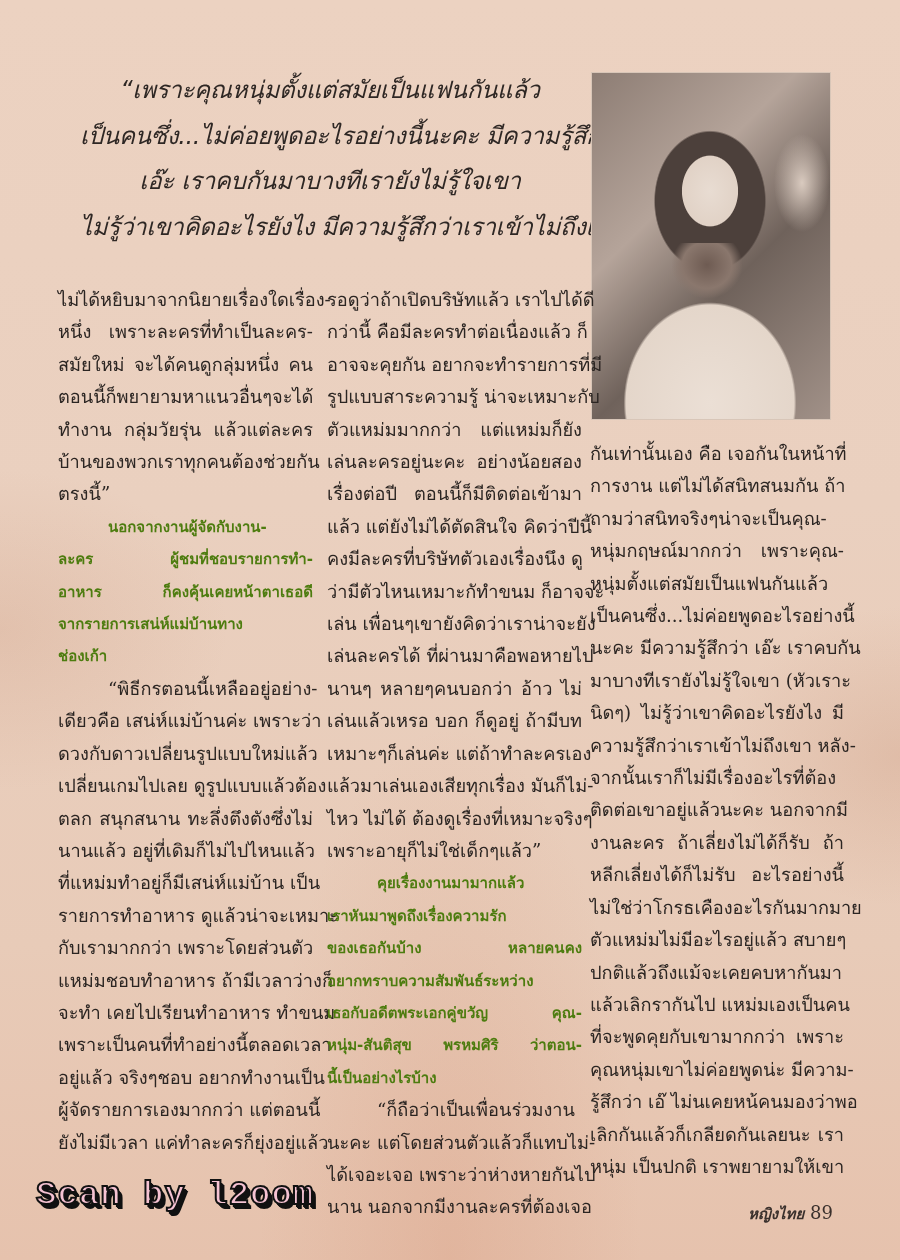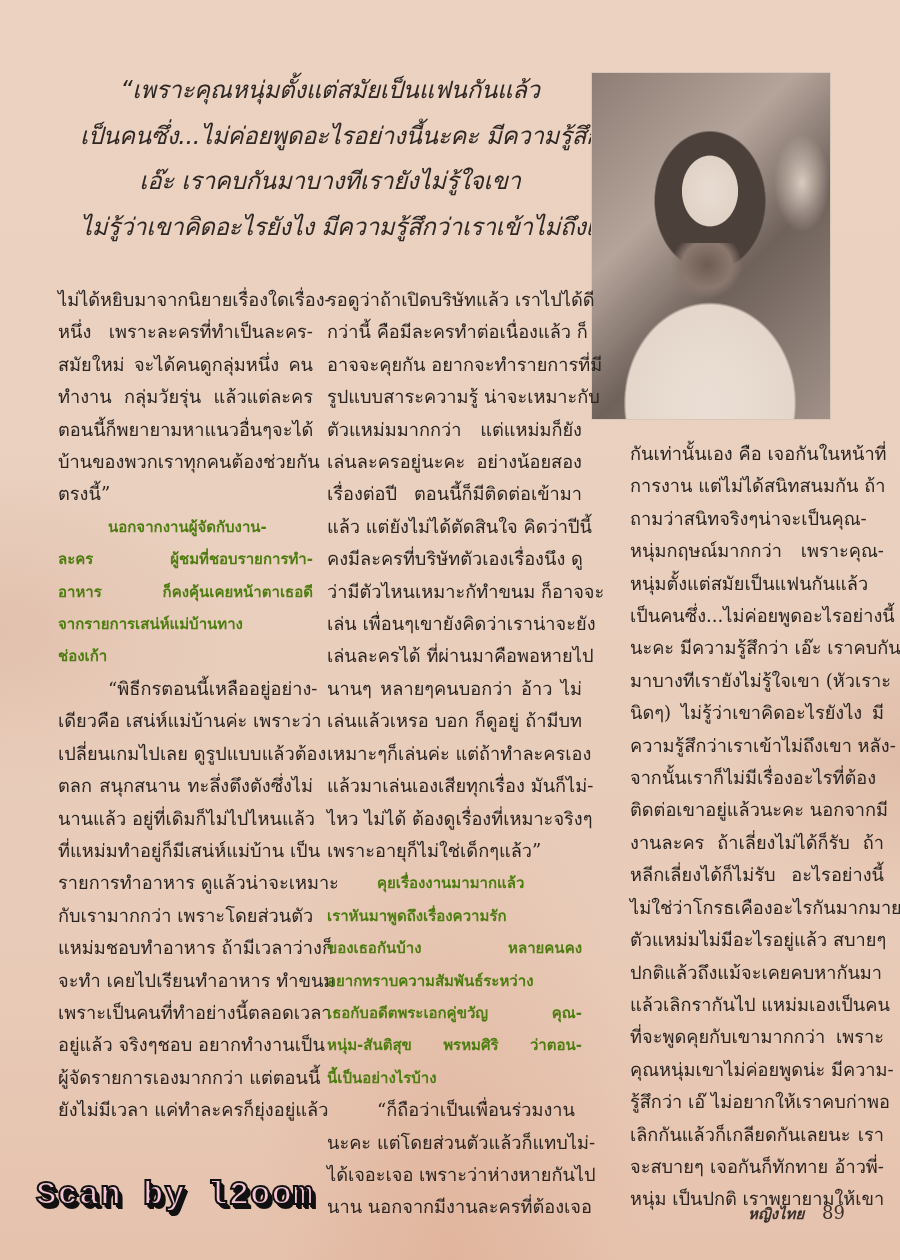--- a/index.html
+++ b/index.html
@@ -44,28 +44,28 @@
   }
   .col .ln { white-space: nowrap; text-align: justify; text-align-last: justify; }
   .col .ln.last { text-align-last: left; }
   .col .ln.indent { padding-left: 50px; }
   .col .ln.bold {
     font-family: "DejaVu Sans", "Liberation Sans", sans-serif;
     font-weight: bold; font-size: 15px; color: #4d7c0f;
   }
   .col-1 { left: 58px; }
   .col-2 { left: 327px; }
-  .col-3 { left: 590px; top: 438px; width: 254px; margin-left: 40px; }
+  .col-3 { left: 590px; top: 438px; width: 254px; }
   .folio {
     position: absolute; left: 748px; top: 1202px;
     font-size: 18px; color: #3a302c;
   }
   .folio .mag {
     font-family: Liberation Sans, sans-serif;
-    font-style: italic; font-weight: bold; font-size: 15px; margin-right: 12px;
+    font-style: italic; font-weight: bold; font-size: 15px; margin-right: 0;
   }
   .watermark {
     position: absolute; left: 36px; top: 1176px;
     font-family: Liberation Mono, monospace;
     font-weight: bold; font-size: 34px; letter-spacing: 1px;
     color: #f6c3d3;
     -webkit-text-stroke: 2px #111;
     text-shadow: 3px 4px 0 #111, 2px 3px 0 #111, 4px 5px 0 #111;
   }
 </style>
@@ -82,31 +82,32 @@
 </div>
 
 <div class="photo" title="Black-and-white portrait of a smiling woman with dark bob hair, wearing a light sweater and patterned neck scarf">
   <div class="scarf"></div>
 </div>
 
 <div class="col col-1">
     <div class="ln">ไม่ได้หยิบมาจากนิยายเรื่องใดเรื่อง-</div>
     <div class="ln">หนึ่ง  เพราะละครที่ทำเป็นละคร-</div>
     <div class="ln">สมัยใหม่ จะได้คนดูกลุ่มหนึ่ง คน</div>
+    <div class="ln">ตอนนี้ก็พยายามหาแนวอื่นๆจะได้</div>
     <div class="ln">ทำงาน  กลุ่มวัยรุ่น  แล้วแต่ละคร</div>
-    <div class="ln">ตอนนี้ก็พยายามหาแนวอื่นๆจะได้</div>
     <div class="ln">บ้านของพวกเราทุกคนต้องช่วยกัน</div>
     <div class="ln last">ตรงนี้”</div>
     <div class="ln bold indent">นอกจากงานผู้จัดกับงาน-</div>
     <div class="ln bold">ละคร  ผู้ชมที่ชอบรายการทำ-</div>
     <div class="ln bold">อาหาร ก็คงคุ้นเคยหน้าตาเธอดี</div>
     <div class="ln bold">จากรายการเสน่ห์แม่บ้านทาง</div>
     <div class="ln bold last">ช่องเก้า</div>
     <div class="ln indent">“พิธีกรตอนนี้เหลืออยู่อย่าง-</div>
     <div class="ln">เดียวคือ เสน่ห์แม่บ้านค่ะ เพราะว่า</div>
+    <div class="ln">ดวงกับดาวเปลี่ยนรูปแบบใหม่แล้ว</div>
     <div class="ln">เปลี่ยนเกมไปเลย ดูรูปแบบแล้วต้อง</div>
     <div class="ln">ตลก สนุกสนาน ทะลึ่งตึงตังซึ่งไม่</div>
     <div class="ln">นานแล้ว  อยู่ที่เดิมก็ไม่ไปไหนแล้ว</div>
     <div class="ln">ที่แหม่มทำอยู่ก็มีเสน่ห์แม่บ้าน เป็น</div>
     <div class="ln">รายการทำอาหาร ดูแล้วน่าจะเหมาะ</div>
     <div class="ln">กับเรามากกว่า  เพราะโดยส่วนตัว</div>
     <div class="ln">แหม่มชอบทำอาหาร ถ้ามีเวลาว่างก็</div>
     <div class="ln">จะทำ เคยไปเรียนทำอาหาร ทำขนม</div>
     <div class="ln">เพราะเป็นคนที่ทำอย่างนี้ตลอดเวลา</div>
     <div class="ln">อยู่แล้ว จริงๆชอบ อยากทำงานเป็น</div>
@@ -158,23 +159,22 @@
     <div class="ln">จากนั้นเราก็ไม่มีเรื่องอะไรที่ต้อง</div>
     <div class="ln">ติดต่อเขาอยู่แล้วนะคะ  นอกจากมี</div>
     <div class="ln">งานละคร   ถ้าเลี่ยงไม่ได้ก็รับ   ถ้า</div>
     <div class="ln">หลีกเลี่ยงได้ก็ไม่รับ   อะไรอย่างนี้</div>
     <div class="ln">ไม่ใช่ว่าโกรธเคืองอะไรกันมากมาย</div>
     <div class="ln">ตัวแหม่มไม่มีอะไรอยู่แล้ว  สบายๆ</div>
     <div class="ln">ปกติแล้วถึงแม้จะเคยคบหากันมา</div>
     <div class="ln">แล้วเลิกรากันไป  แหม่มเองเป็นคน</div>
     <div class="ln">ที่จะพูดคุยกับเขามากกว่า   เพราะ</div>
     <div class="ln">คุณหนุ่มเขาไม่ค่อยพูดน่ะ  มีความ-</div>
-    <div class="ln">รู้สึกว่า  เอ๊  ไม่อยากให้เราคบก่าพอ</div>
+    <div class="ln">รู้สึกว่า  เอ๊  ไม่นเคยหน้คนมองว่าพอ</div>
     <div class="ln">เลิกกันแล้วก็เกลียดกันเลยนะ   เรา</div>
-    <div class="ln">จะสบายๆ เจอกันก็ทักทาย อ้าวพี่-</div>
     <div class="ln">หนุ่ม  เป็นปกติ  เราพยายามให้เขา</div>
   </div>
 
 <div class="folio">
   <span class="mag">หญิงไทย</span>
   <span>89</span>
 </div>
 
 <div class="watermark">Scan by l2oom</div>
 

